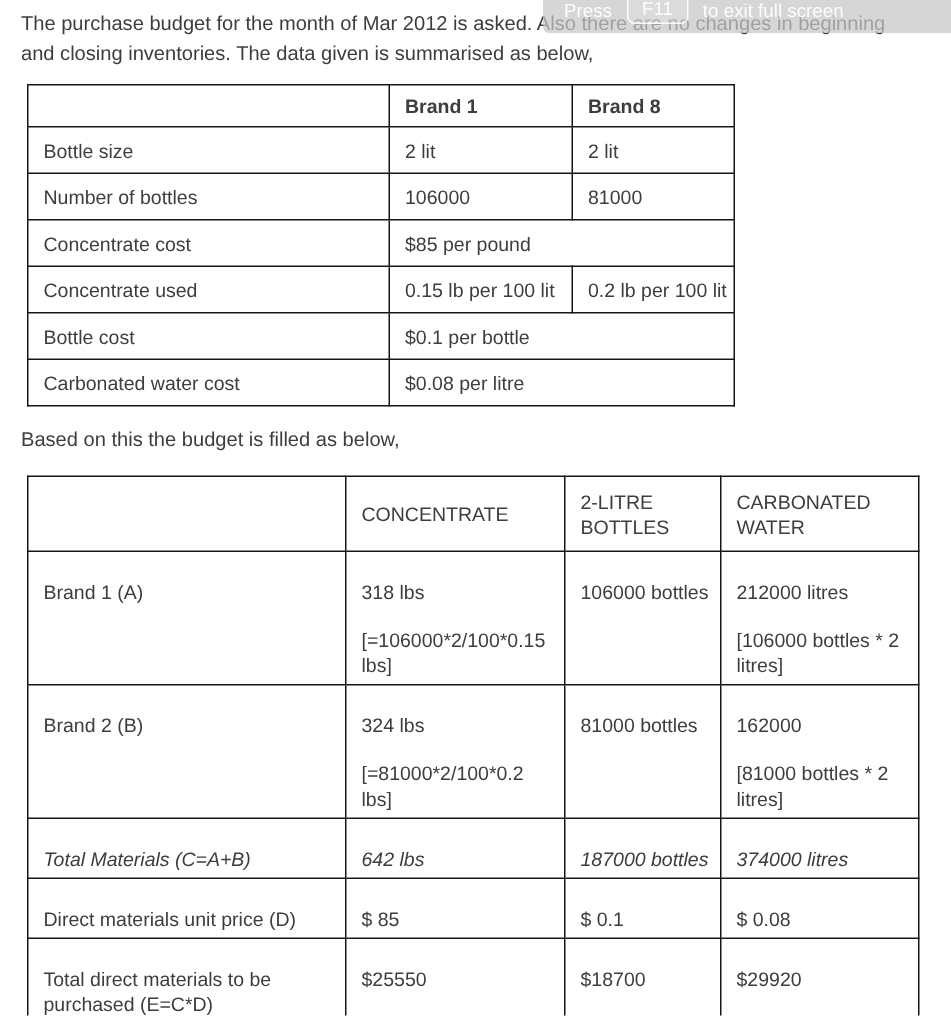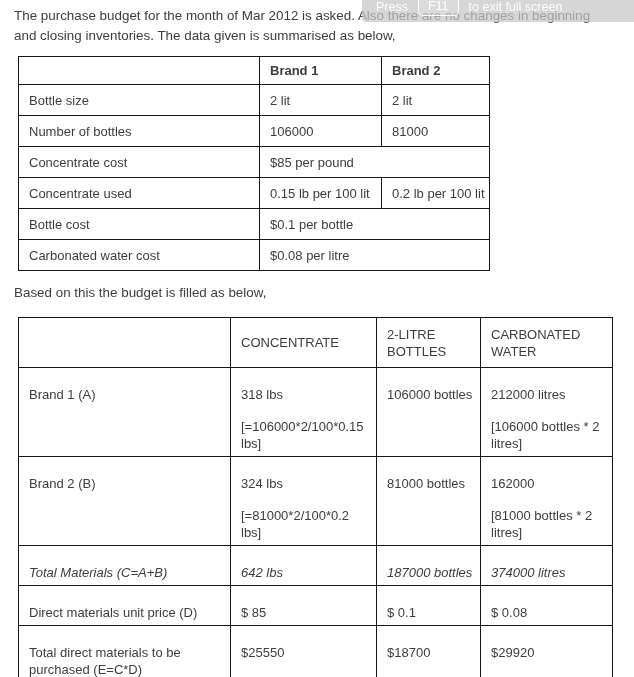--- a/index.html
+++ b/index.html
@@ -88,21 +88,21 @@
   <table class="t1">
     <colgroup>
         <col style="width:241px">
         <col style="width:122px">
         <col style="width:108px">
       </colgroup>
     <tbody>
       <tr class="r-hdr">
         <th></th>
         <th>Brand 1</th>
-        <th>Brand 2</th>
+        <th>Brand 8</th>
       </tr>
       <tr>
         <td>Bottle size</td>
         <td>2 lit</td>
         <td>2 lit</td>
       </tr>
       <tr>
         <td>Number of bottles</td>
         <td>106000</td>
         <td>81000</td>

